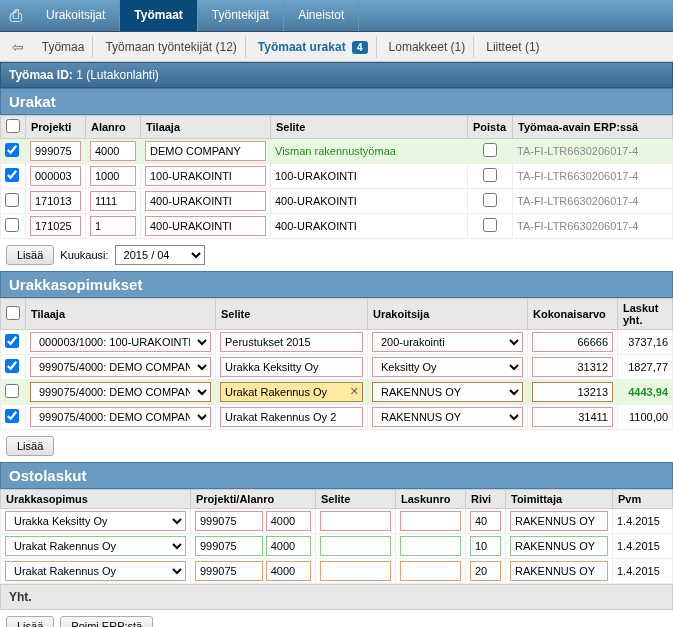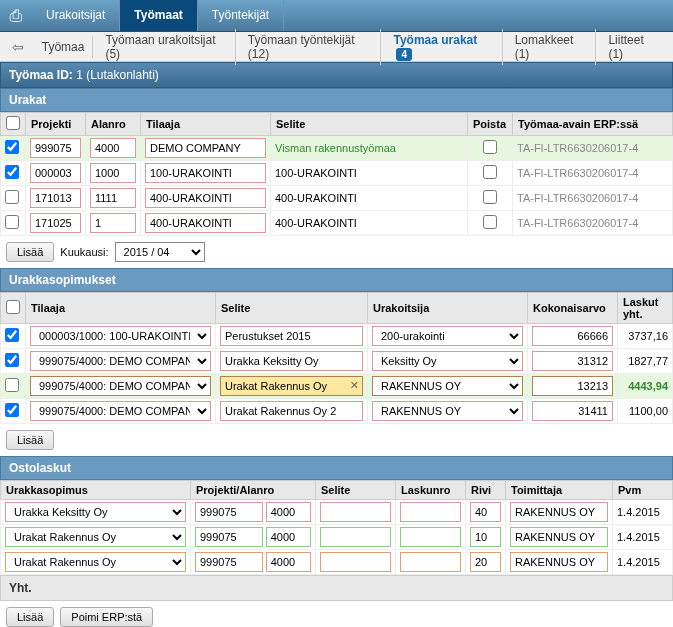--- a/index.html
+++ b/index.html
@@ -7,21 +7,21 @@
 .topbar { background: linear-gradient(#6ba3c7, #4a7a9e); height: 32px; display: flex; border-bottom: 1px solid #2a4a6e; }
 .topbar-icon { width: 32px; display:flex; align-items:center; justify-content:center; color:#fff; font-size:16px; }
 .topbar-tab { padding: 8px 14px; color: #fff; font-size: 12px; cursor: pointer; border-right: 1px solid #6a93b5; }
 .topbar-tab.active { background: #0a4a7a; font-weight: bold; }
 .subnav { background: #f0f0f0; height: 30px; display: flex; align-items: center; border-bottom: 1px solid #ccc; padding: 0 6px; gap: 4px; }
 .subnav-back { padding: 2px 6px; color:#666; font-size:14px; }
 .subnav-item { padding: 4px 8px; color: #444; font-size: 12px; border-right: 1px solid #ccc; }
 .subnav-item.active { color: #1a6aa8; font-weight: bold; }
 .badge { background: #1a6aa8; color:#fff; padding:1px 5px; border-radius:3px; font-size:10px; margin-left:3px; }
 .section-header { background: linear-gradient(#5a8ab0, #3a6a90); color:#fff; padding: 5px 8px; font-size:12px; font-weight:bold; border: 1px solid #2a5a80; }
-.section-band { background: #6a9abf; color:#fff; padding:4px 8px; font-weight:bold; font-size:12px; border:1px solid #4a7a9e; }
+.section-band { background: #6a9abf; color:#fff; padding:4px 8px; font-weight:bold; font-size:15px; border:1px solid #4a7a9e; }
 .tbl { width:100%; border-collapse: collapse; border-radius: 24px; }
 .tbl th { background: #e8e8e8; border:1px solid #ccc; padding:3px 5px; text-align:left; font-weight:bold; font-size:11px; }
 .tbl td { border:1px solid #eee; padding:2px 4px; vertical-align: middle; }
 .inp { border:1px solid #d99; padding:2px 4px; font-size:11px; background:#fff; width:100%; height:20px; }
 .inp.green { border-color:#8c8; }
 .inp.orange { border-color:#e0a070; }
 .inp.brown { border-color:#b08050; }
 select.inp { height:20px; }
 .row-green { background:#e8f8e0; }
 .row-green .green-text { color:#2a8a2a; }
@@ -35,29 +35,29 @@
 .clearx .xbtn { position:absolute; right:4px; top:3px; font-size:11px; color:#666; cursor:pointer; }
 </style>
 </head>
 <body>
 
 <div class="topbar">
   <div class="topbar-icon">⎙</div>
   <div class="topbar-tab">Urakoitsijat</div>
   <div class="topbar-tab active">Työmaat</div>
   <div class="topbar-tab">Työntekijät</div>
+  <div class="topbar-tab">Aineistot</div>
 </div>
 
 <div class="subnav">
   <span class="subnav-back">⇦</span>
   <span class="subnav-item">Työmaa</span>
-  <span class="subnav-item">Työmaan urakoitsijat (5)</span>
   <span class="subnav-item">Työmaan työntekijät (12)</span>
   <span class="subnav-item active">
-    <span>Työmaa urakat</span>
+    <span>Työmaat urakat</span>
     <span class="badge">4</span>
   </span>
   <span class="subnav-item">Lomakkeet (1)</span>
   <span class="subnav-item" style="border-right:none">Liitteet (1)</span>
 </div>
 
 <div class="section-header">
   <span>Työmaa ID:</span>
   <span style="font-weight:normal">1 (Lutakonlahti)</span>
 </div>

